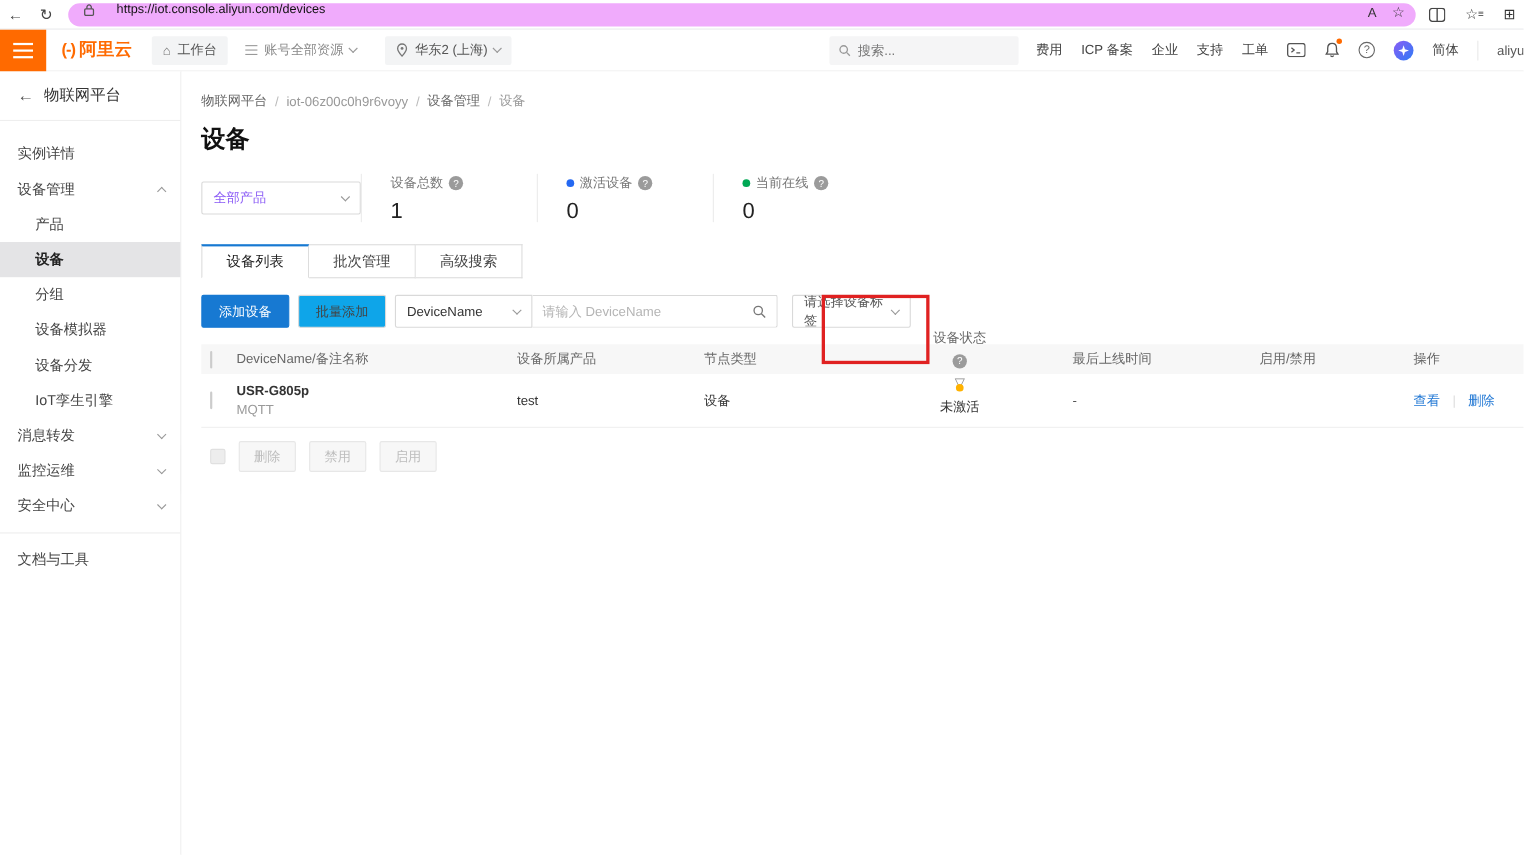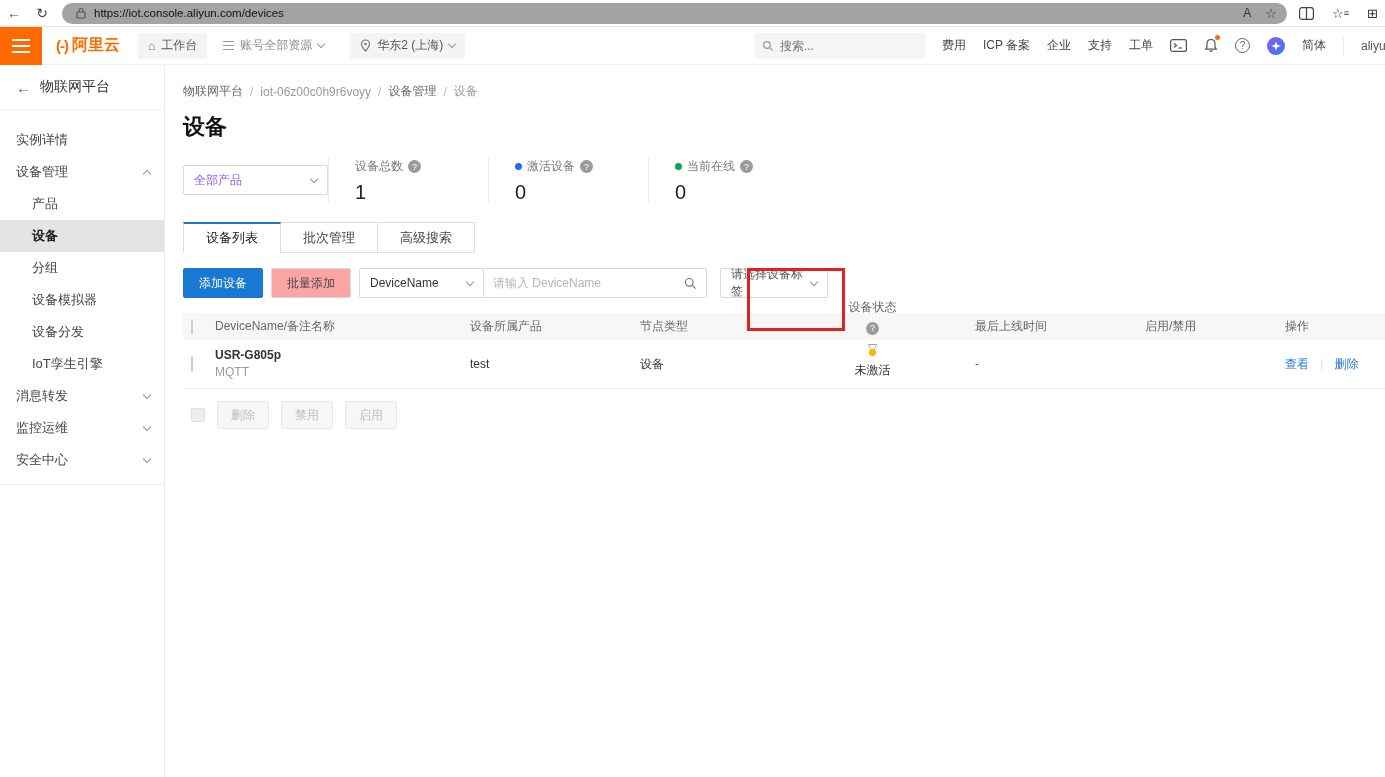--- a/index.html
+++ b/index.html
@@ -3,22 +3,22 @@
 <meta charset="utf-8">
 <style>
   * { box-sizing: border-box; margin: 0; padding: 0; }
   html,body { width:1385px; height:777px; overflow:hidden; background:#fff;
     font-family:"Liberation Sans","DejaVu Sans",sans-serif; font-size:12px; color:#333; }
 
   
   .browser-bar{position:absolute;left:0;top:0;width:1385px;height:27px;background:#fff;
     border-bottom:1px solid #e4e6e8;display:flex;align-items:center;}
   .bb-icon{color:#444;font-size:14px;width:28px;text-align:center;cursor:pointer;}
-  .url-pill{height:21px;flex:0 0 1225px;margin-left:6px;background:#a3a3a3;border-radius:11px;
-    display:flex;align-items:center;padding:0 10px;color:#222;}
+  .url-pill{height:21px;flex:0 0 1225px;margin-left:6px;background:#f0abfc;border-radius:11px;
+    display:flex;align-items:flex-start;padding:0 10px;color:#222;gap:12px;}
   .url-pill .lock{margin:0 8px 0 4px;display:inline-flex;}
   .url-text{font-size:11.5px;color:#111;}
   .pill-right{margin-left:auto;display:flex;align-items:center;gap:14px;color:#333;}
   .bb-after{display:flex;align-items:center;gap:18px;margin-left:12px;color:#333;font-size:13px;}
 
   
   .topnav{position:absolute;left:0;top:27px;width:1385px;height:38px;background:#fff;
     border-bottom:1px solid #eee;display:flex;align-items:center;}
   .hamburger{width:42px;height:38px;background:#ff6a00;display:flex;flex-direction:column;
     justify-content:center;align-items:center;gap:4px;cursor:pointer;flex:0 0 auto;}
@@ -95,21 +95,21 @@
   .tabs{margin-top:20px;display:flex;}
   .tab{height:31px;padding:0 22px;border:1px solid #ddd;border-left:none;display:flex;
     align-items:center;color:#444;font-size:13px;cursor:pointer;background:#fff;}
   .tab:first-child{border-left:1px solid #ddd;}
   .tab.active{border-top:2px solid #1779d2;border-bottom:1px solid #fff;color:#222;}
 
   .toolbar{margin-top:15px;display:flex;align-items:center;}
   .btn{height:30px;border-radius:2px;display:inline-flex;align-items:center;justify-content:center;
     padding:0 15px;font-size:12px;cursor:pointer;}
   .btn-primary{background:#1779d2;color:#fff;border:1px solid #1779d2;text-align:center;}
-  .btn-plain{background:#fca5a5;color:#444;border:1px solid #d9d9d9;margin-left:8px;}
+  .btn-plain{background:#0ea5e9;color:#444;border:1px solid #d9d9d9;margin-left:8px;}
   .tb-select{width:125px;height:30px;border:1px solid #d9d9d9;border-radius:2px 0 0 2px;margin-left:8px;
     display:flex;align-items:center;padding:0 10px;cursor:pointer;}
   .tb-select .chev{margin-left:auto;}
   .tb-input{width:223px;height:30px;border:1px solid #d9d9d9;border-left:none;border-radius:0 2px 2px 0;
     display:flex;align-items:center;padding:0 9px;}
   .tb-input input{border:none;outline:none;flex:1;font-size:12px;color:#333;background:transparent;}
   .tb-input input::placeholder{color:#b5b5b5;}
   .tag-select{width:108px;margin-left:13px;border-radius:2px;}
 
   .table{margin-top:15px;}
@@ -279,20 +279,23 @@
       </div>
     <div class="sb-item">
         <span>监控运维</span>
         <span class="chev"></span>
       </div>
     <div class="sb-item">
         <span>安全中心</span>
         <span class="chev"></span>
       </div>
     <div class="sb-divider"></div>
+    <div class="sb-item">
+        <span>文档与工具</span>
+      </div>
   </div>
 </div>
 <div class="collapse-tab">
   <span class="chev left"></span>
 </div>
 
 <div class="main">
   <div class="breadcrumb">
     <span>物联网平台</span>
     <span class="sep">/</span>

